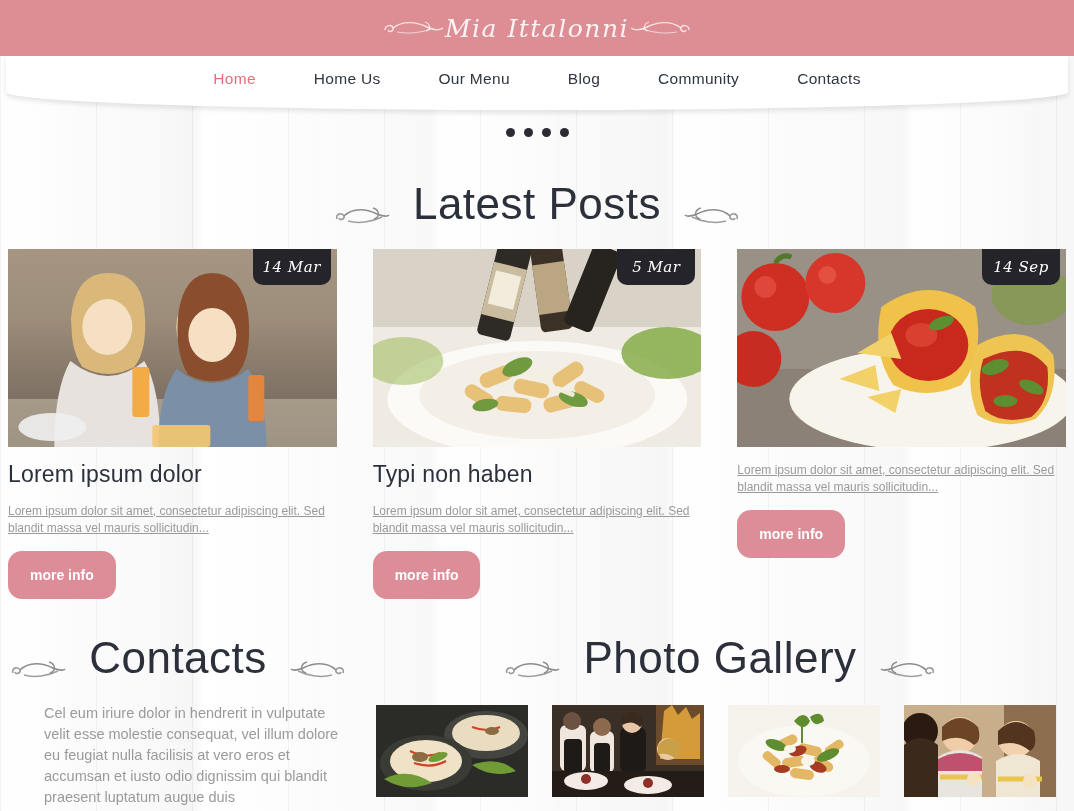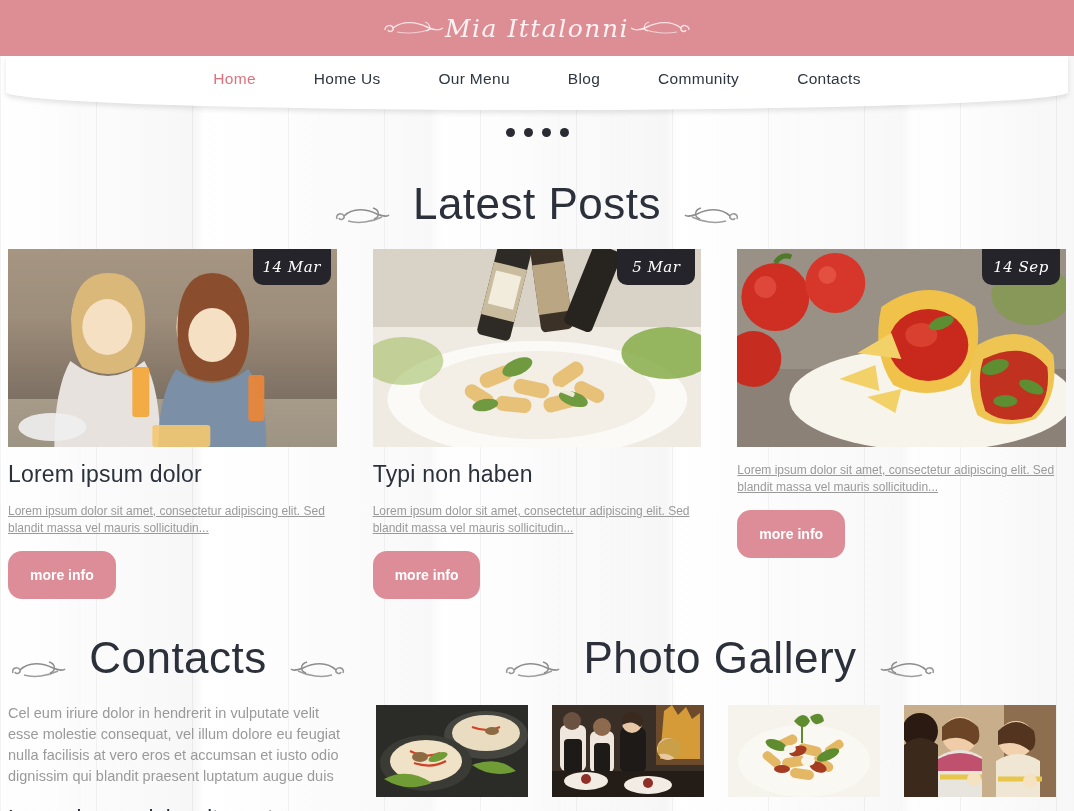--- a/index.html
+++ b/index.html
@@ -178,20 +178,21 @@
     padding: 0 8px;
     gap: 26px;
   }
   .special-col { width: 340px; }
   .gallery-col { flex: 1; }
   .special-text {
     font-size: 14.5px;
     color: #9a9a9a;
     line-height: 1.45;
     margin-top: 20px;
+    margin-left: 36px;
   }
   .special-sub {
     font-size: 22px;
     color: #2b303b;
     margin-top: 18px;
     font-weight: 400;
   }
   .gallery-grid {
     display: flex;
     gap: 24px;

